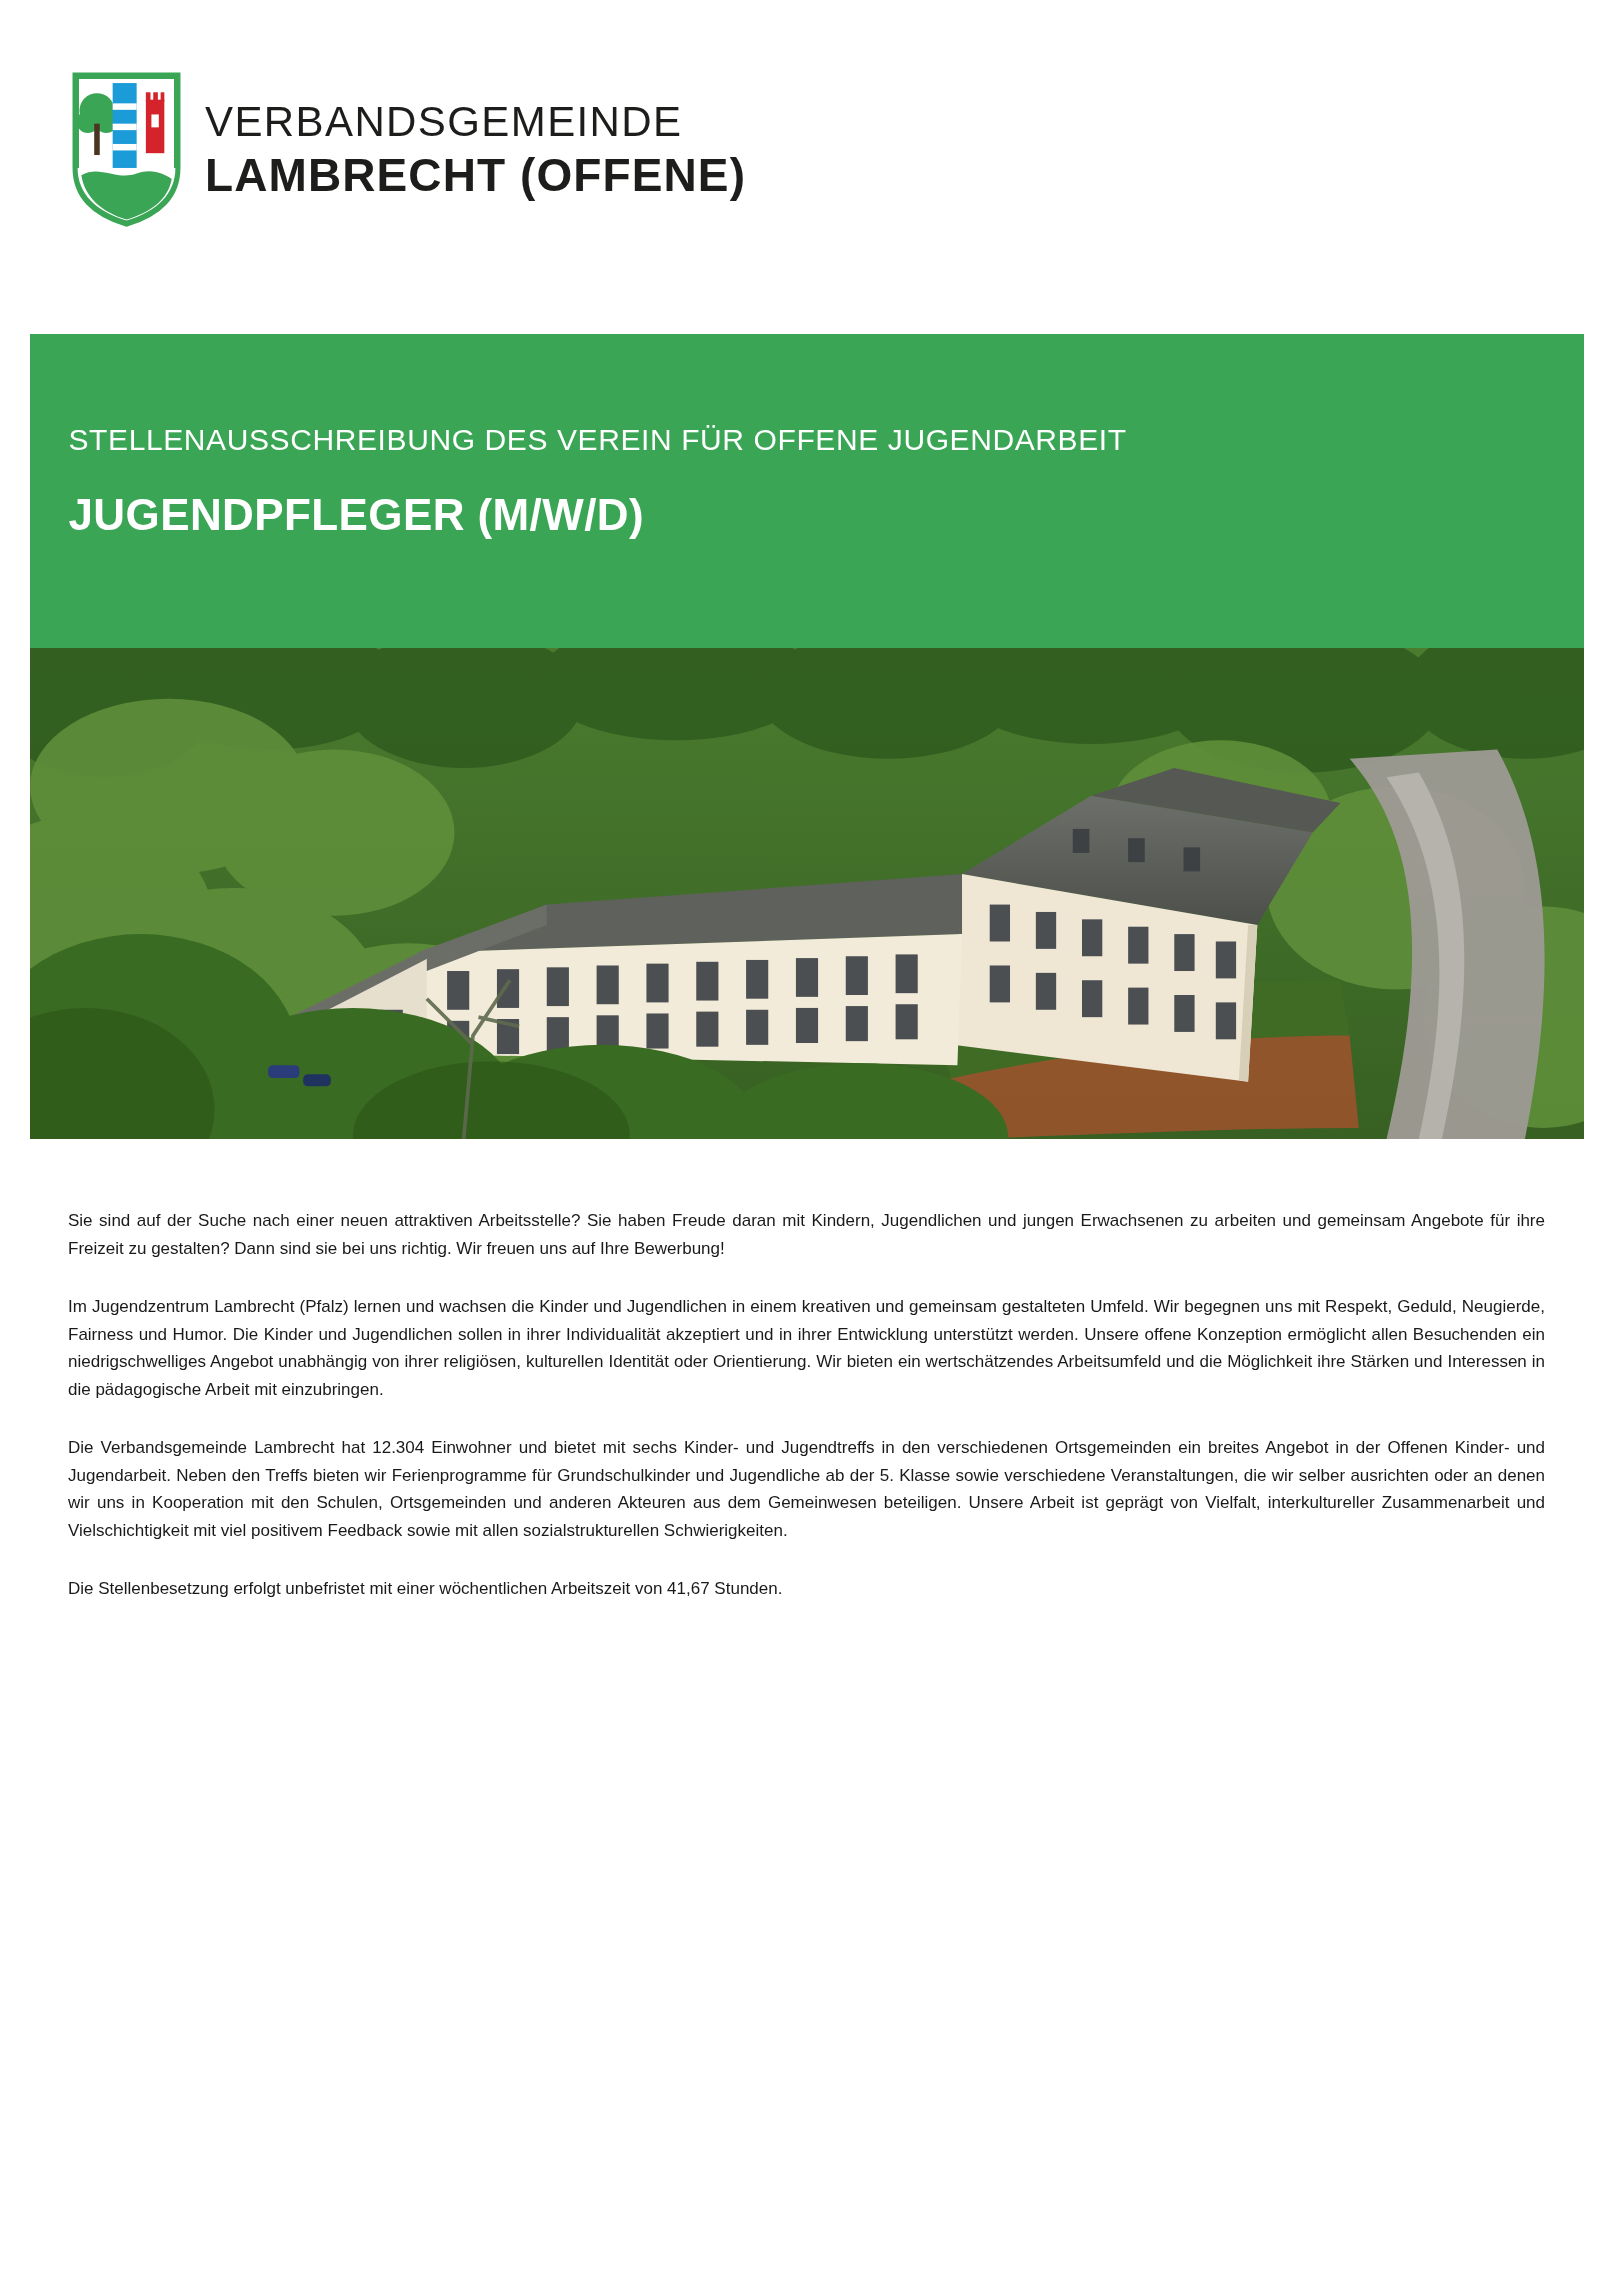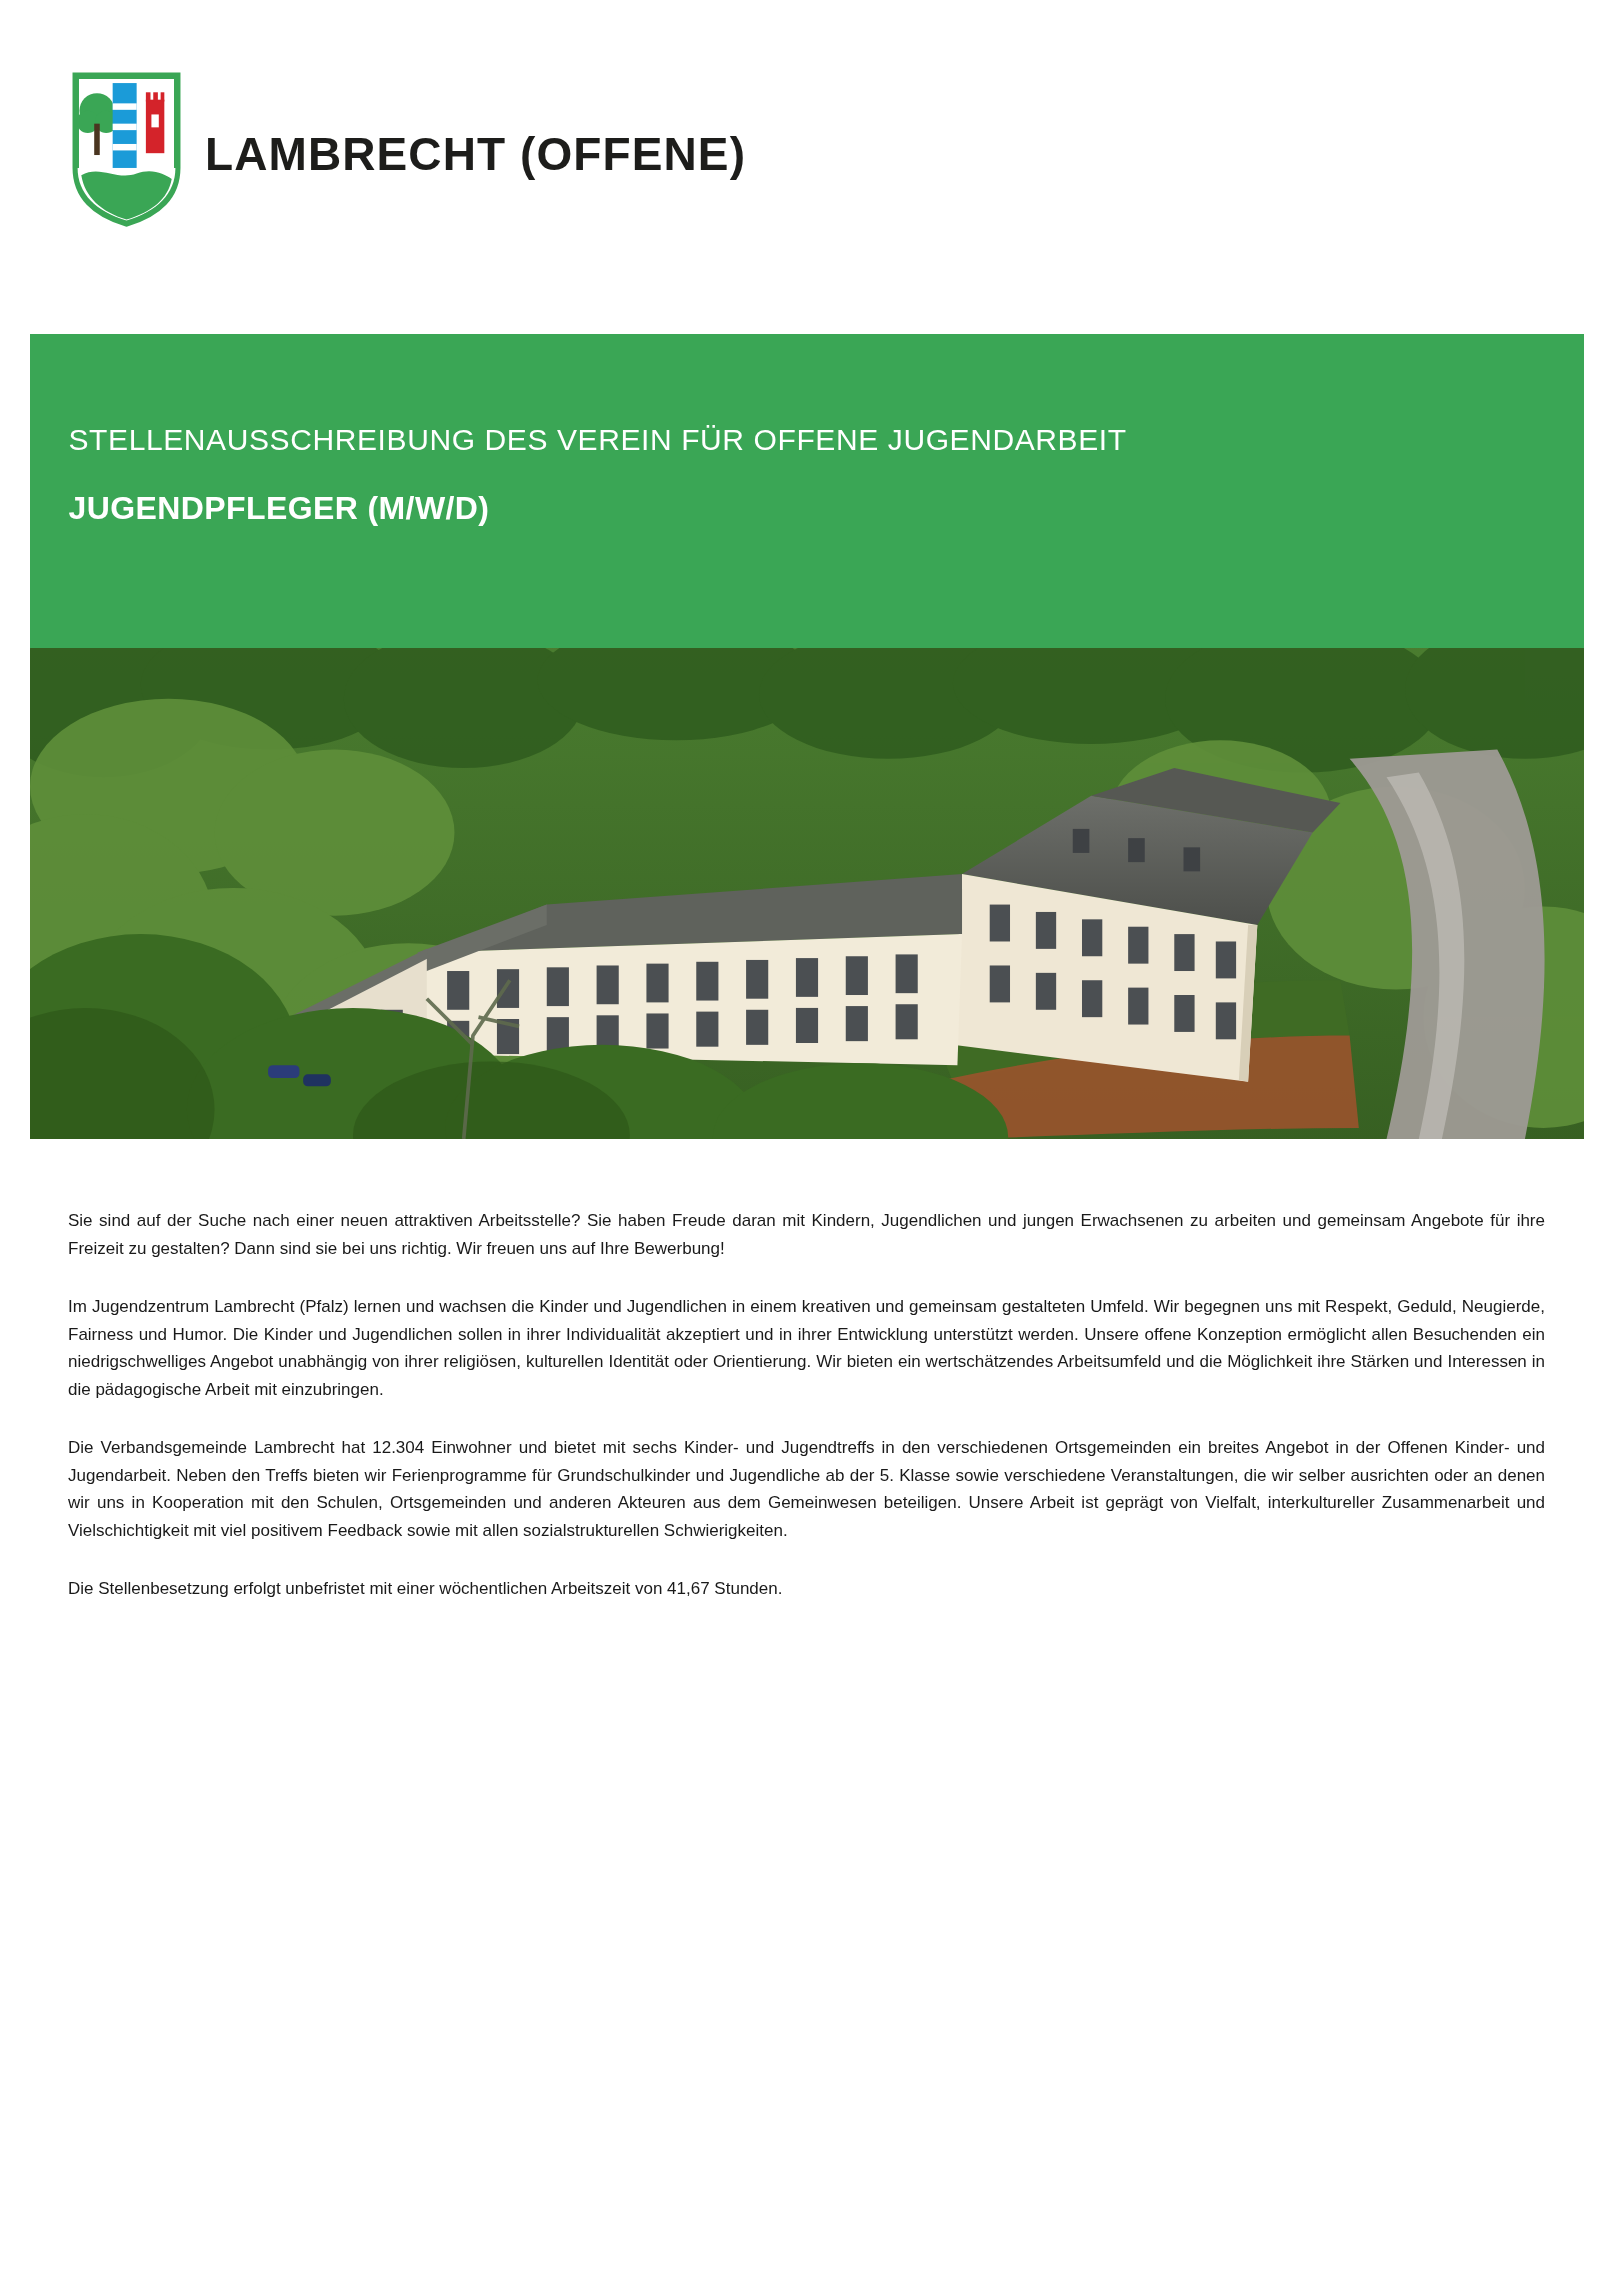--- a/index.html
+++ b/index.html
@@ -75,21 +75,21 @@
   }
   .banner-sub {
     color: #ffffff;
     font-size: 30px;
     letter-spacing: 0.6px;
     font-weight: 400;
     white-space: nowrap;
   }
   .banner-title {
     color: #ffffff;
-    font-size: 32px;
+    font-size: 44px;
     font-weight: 700;
     letter-spacing: 0.4px;
     margin-top: 33px;
     white-space: nowrap;
   }
 
   
   .photo {
     position: absolute;
     left: 29.5px;
@@ -149,20 +149,21 @@
           <rect x="88" y="22" width="5" height="10" fill="#d4232a"></rect>
           <rect x="96" y="22" width="4" height="10" fill="#d4232a"></rect>
           <rect x="86" y="46" width="8" height="14" fill="#ffffff"></rect>
         </g>
 
         <path d="M6 104 H112 C112 132 92 151 59 161 C26 151 6 132 6 104 Z" fill="#ffffff"></path>
         <path d="M10 112 C30 100 48 118 70 110 C86 104 100 110 108 116 C104 138 86 152 59 160 C32 152 14 136 10 112 Z" fill="#3aa655"></path>
       </svg>
     </div>
     <div class="logo-text">
+      <div class="logo-line1">VERBANDSGEMEINDE</div>
       <div class="logo-line2">LAMBRECHT (OFFENE)</div>
     </div>
   </div>
 
   <div class="banner">
     <div class="banner-sub">STELLENAUSSCHREIBUNG DES VEREIN FÜR OFFENE JUGENDARBEIT</div>
     <div class="banner-title">JUGENDPFLEGER (M/W/D)</div>
   </div>
 
   <div class="photo">

